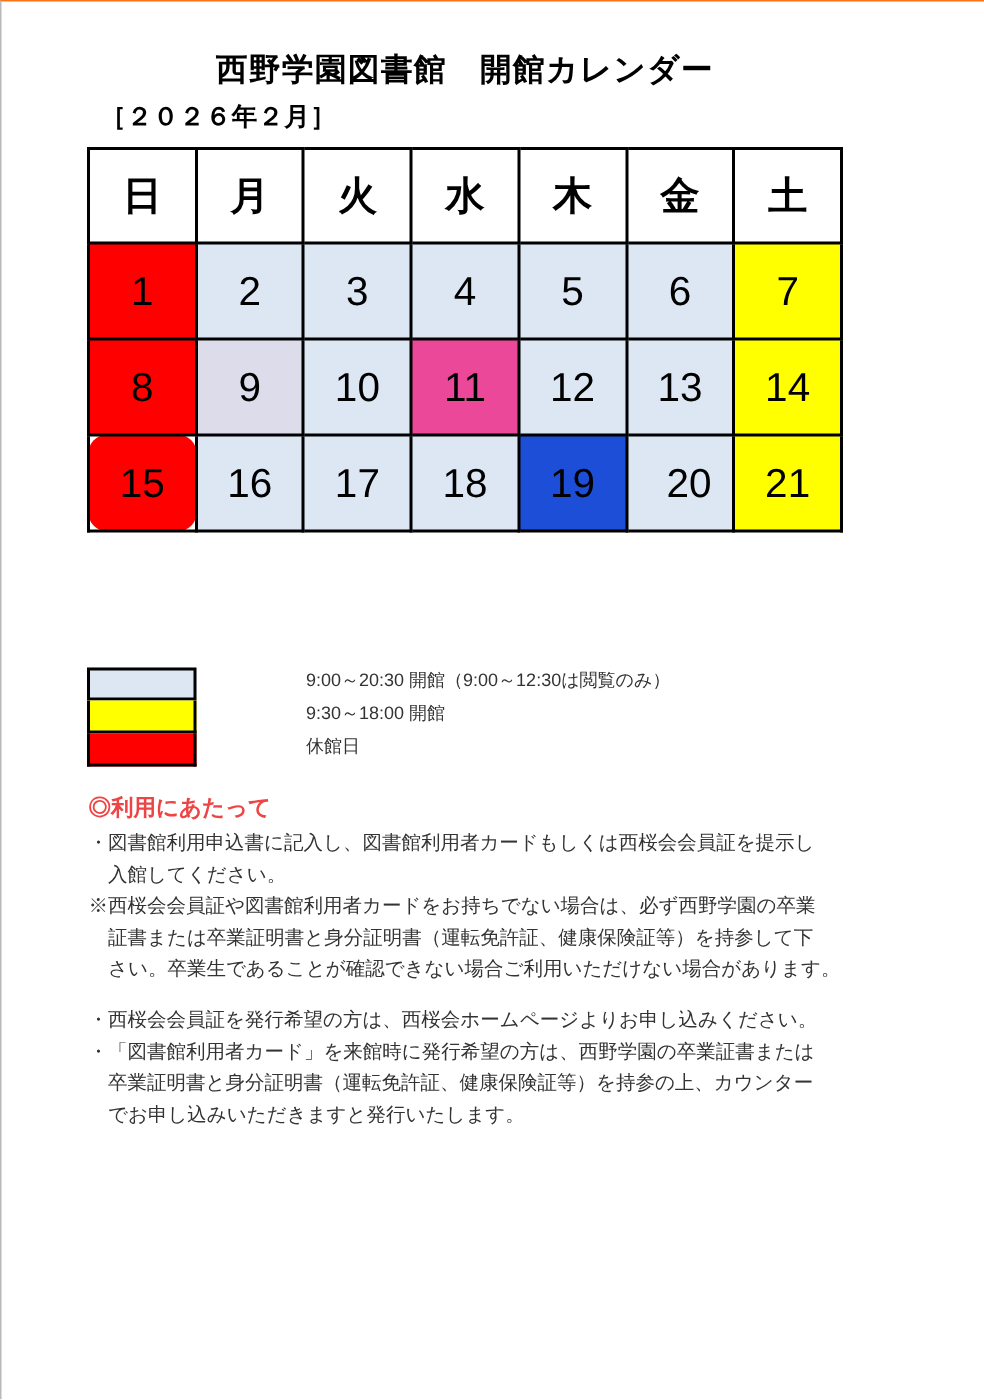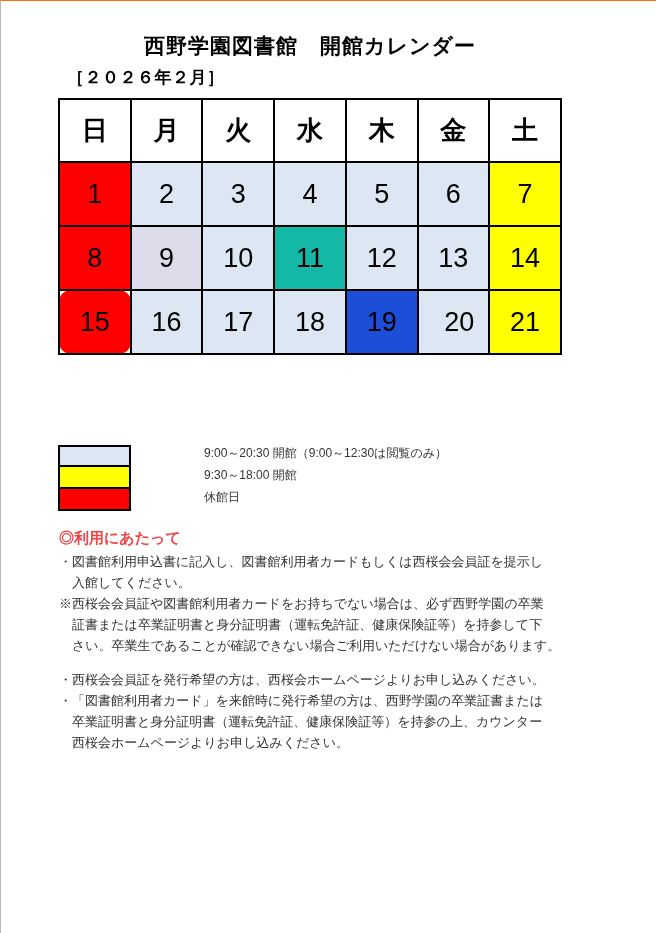--- a/index.html
+++ b/index.html
@@ -78,21 +78,21 @@
             <td style="background: rgb(220, 231, 243);">3</td>
             <td style="background: rgb(220, 231, 243);">4</td>
             <td style="background: rgb(220, 231, 243);">5</td>
             <td style="background: rgb(220, 231, 243);">6</td>
             <td style="background: rgb(255, 255, 0);">7</td>
           </tr>
           <tr>
             <td style="background: rgb(255, 0, 0);">8</td>
             <td style="background: rgb(220, 220, 234);">9</td>
             <td style="background: rgb(220, 231, 243);">10</td>
-            <td style="background: #14b8a6;">11</td>
+            <td style="background: #ec4899;">11</td>
             <td style="background: rgb(220, 231, 243);">12</td>
             <td style="background: rgb(220, 231, 243);">13</td>
             <td style="background: rgb(255, 255, 0);">14</td>
           </tr>
           <tr>
             <td style="background: rgb(255, 0, 0); border-radius: 12px;">15</td>
             <td style="background: rgb(220, 231, 243);">16</td>
             <td style="background: rgb(220, 231, 243);">17</td>
             <td style="background: rgb(220, 231, 243);">18</td>
             <td style="background: #1d4ed8;">19</td>
@@ -128,19 +128,19 @@
             <div class="note-line">※西桜会会員証や図書館利用者カードをお持ちでない場合は、必ず西野学園の卒業</div>
             <div class="note-line">　証書または卒業証明書と身分証明書（運転免許証、健康保険証等）を持参して下</div>
             <div class="note-line">　さい。卒業生であることが確認できない場合ご利用いただけない場合があります。</div>
           </div>
           <div class="note-para">
             <div class="note-line">・西桜会会員証を発行希望の方は、西桜会ホームページよりお申し込みください。</div>
           </div>
           <div class="note-para">
             <div class="note-line">・「図書館利用者カード」を来館時に発行希望の方は、西野学園の卒業証書または</div>
             <div class="note-line">　卒業証明書と身分証明書（運転免許証、健康保険証等）を持参の上、カウンター</div>
-            <div class="note-line">　西桜会ホームページよりお申し込みください。</div>
+            <div class="note-line">　でお申し込みいただきますと発行いたします。</div>
           </div>
         </div>
     </div>
 
   </div>
 </div>
 
 </body></html>

